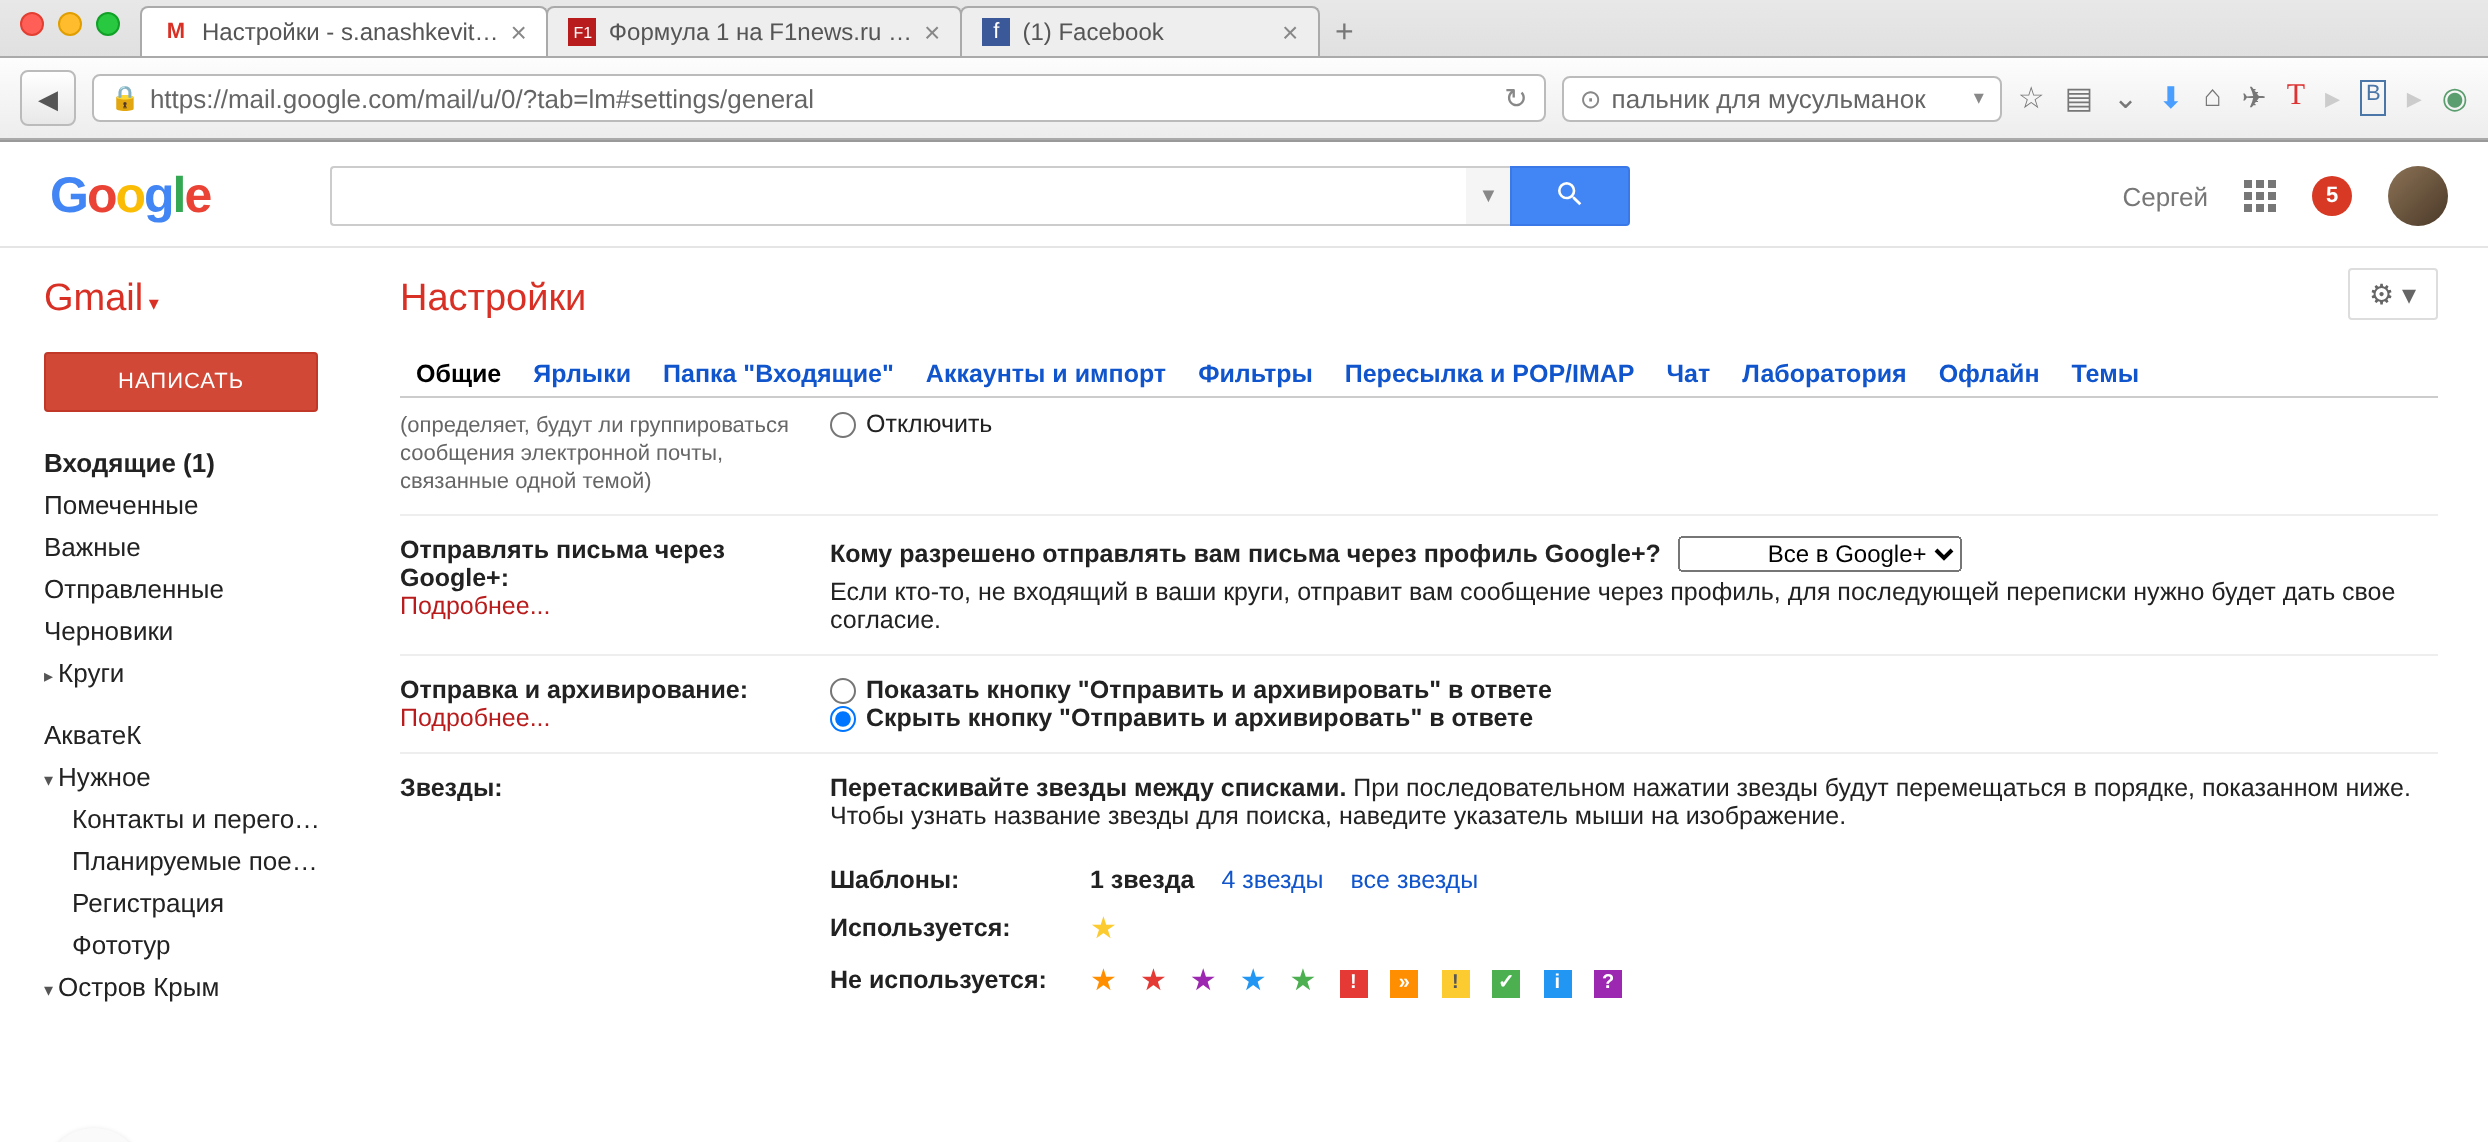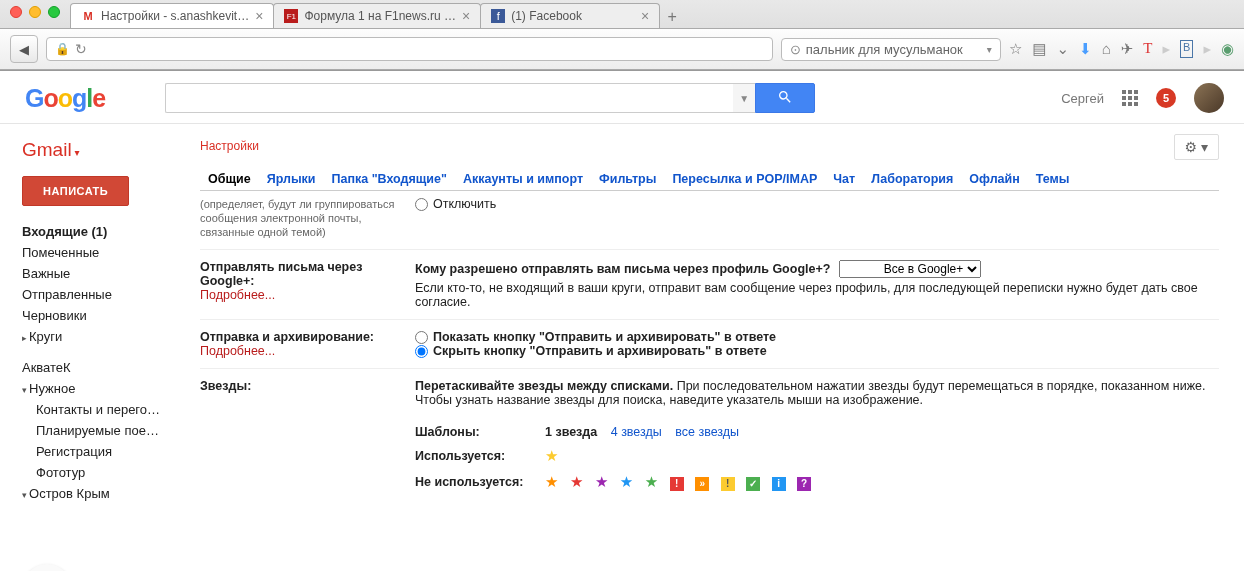--- a/index.html
+++ b/index.html
@@ -42,31 +42,31 @@
     .apps-icon { display: grid; grid-template-columns: repeat(3, 4px); grid-template-rows: repeat(3, 4px); gap: 2px; cursor: pointer;}
     .apps-icon div { background: #777; }
     .notif-badge { background: #d73925; color: #fff; width: 20px; height: 20px; border-radius: 50%; display: flex; align-items:center; justify-content:center; font-size:11px; font-weight:bold;}
     .avatar { width: 30px; height: 30px; border-radius: 50%; background: linear-gradient(135deg, #8b7355, #4a3828); }
     
     
     .content { background: #fff; display: flex; }
     .sidebar { width: 175px; padding: 15px 0 15px 22px; }
     .gmail-word { color: #d93025; font-size: 19px; font-weight: normal; cursor: pointer; margin-bottom: 15px; display: block;}
     .gmail-word::after { content: " ▾"; font-size: 10px; color: #d93025;}
-    .compose-btn { background: #d14836; color: #fff; border: 1px solid #c13828; padding: 8px 20px; font-size: 11px; font-weight: bold; border-radius: 2px; cursor: pointer; letter-spacing: 0.5px;}
+    .compose-btn { background: #d14836; color: #fff; border: 1px solid #c13828; padding: 8px 36px; font-size: 11px; font-weight: normal; border-radius: 2px; cursor: pointer; letter-spacing: 0.5px;}
     .nav-list { margin-top: 15px; }
     .nav-item { padding: 3px 0; color: #222; font-size: 13px; cursor: pointer; white-space: nowrap; overflow: hidden; text-overflow: ellipsis;}
     .nav-item.bold { font-weight: bold; }
     .nav-item.sub { padding-left: 14px; }
     .nav-item.exp::before { content: "▾ "; font-size: 9px; color: #555;}
     .nav-item.col::before { content: "▸ "; font-size: 9px; color: #555;}
     .hangouts { width: 50px; height: 50px; border-radius: 50%; background: #fafafa; box-shadow: 0 1px 3px rgba(0,0,0,0.15); margin-top: 60px; display:flex; align-items:center; justify-content:center; color: #ccc; font-size: 20px;}
     
     .main { flex: 1; padding: 15px 25px 15px 25px; position: relative;}
-    .page-title { font-size: 12px; color: #d93025; font-weight: normal; margin-bottom: 15px;}
+    .page-title { font-size: 19px; color: #d93025; font-weight: normal; margin-bottom: 15px;}
     .gear { position: absolute; right: 25px; top: 10px; border: 1px solid #ddd; border-radius: 2px; padding: 4px 10px; color: #666; cursor: pointer; font-size: 14px;}
     .settings-tabs { border-bottom: 1px solid #ccc; padding-bottom: 0;}
     .settings-tabs span { display: inline-block; padding: 4px 8px; color: #15c; cursor: pointer; font-size: 12.5px; font-weight:bold;}
     .settings-tabs span.active { color: #000; }
     
     .settings-body { padding-top: 4px; }
     .row { display: flex; border-bottom: 1px solid #eee; padding: 10px 0; }
     .row-label { width: 215px; font-size: 12.5px; color: #222; font-weight: bold; padding-right: 15px;}
     .row-label .normal { font-weight: normal; font-size: 11px; color: #666;}
     .row-label a { color: #b91c1c; font-weight: normal; text-decoration: none;}
@@ -106,20 +106,21 @@
         <span class="tab-favicon" style="background:#3b5998;color:#fff;padding:0 3px;">f</span>
         <span class="tab-title">(1) Facebook</span>
         <span class="tab-close">×</span>
       </div>
       <div class="new-tab">+</div>
   </div>
   <div class="url-bar">
     <div class="back-btn">◀</div>
     <div class="url-input-wrap">
       <span class="lock">🔒</span>
+      <input class="url-text" value="https://mail.google.com/mail/u/0/?tab=lm#settings/general" style="">
       <span class="refresh">↻</span>
     </div>
     <div class="search-wrap">
       <span style="color:#888;margin-right:5px;">⊙</span>
       <input class="url-text" value="пальник для мусульманок" style="">
       <span style="color:#888;font-size:10px;">▾</span>
     </div>
     <div class="toolbar-icons">
       <span>☆</span>
       <span>▤</span>

